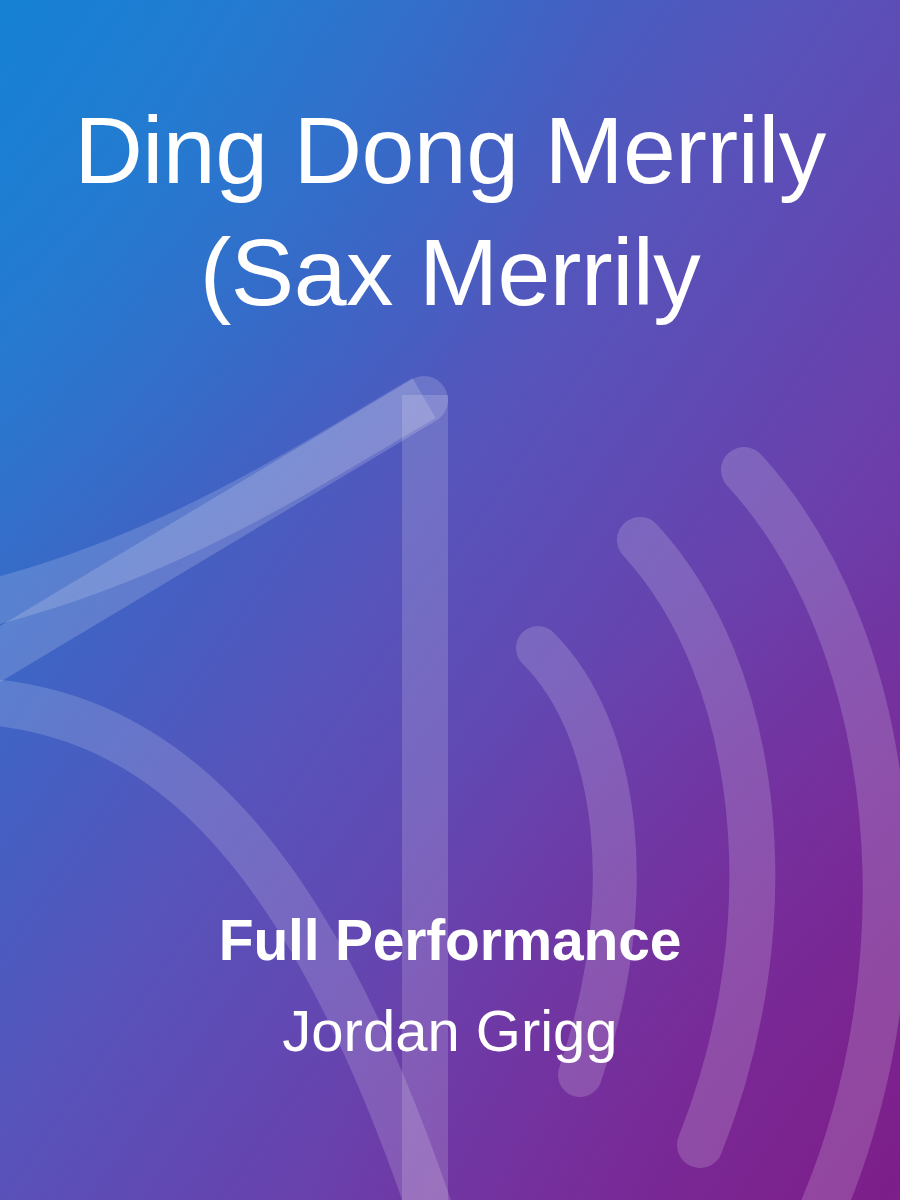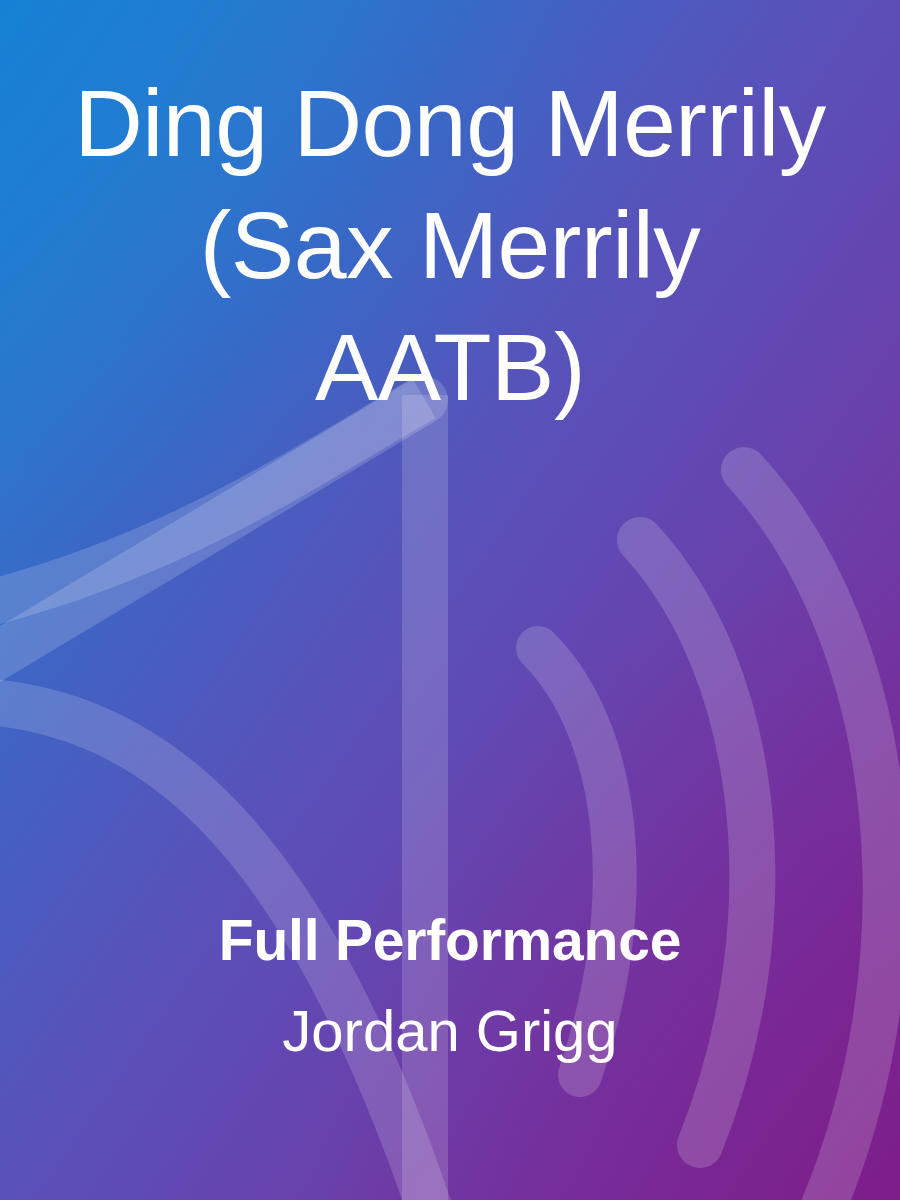--- a/index.html
+++ b/index.html
@@ -54,21 +54,21 @@
     z-index: 3;
     display: flex;
     flex-direction: column;
     justify-content: flex-start;
     align-items: center;
     text-align: center;
   }
 
   .title-block {
     width: 800px;
-    margin-top: 62px;
+    margin-top: 89px;
     color: #ffffff;
   }
 
   .title-line {
     font-size: 95px;
     line-height: 122px;
     font-weight: 400;
     letter-spacing: -0.5px;
     white-space: nowrap;
   }
@@ -125,21 +125,20 @@
       <path d="M 640 540 C 760 670, 790 920, 700 1145" stroke-width="46"></path>
       <path d="M 744 470 C 900 640, 930 960, 820 1215" stroke-width="46"></path>
     </g>
   </svg>
 
   <div id="text-layer">
 
     <div class="title-block">
       <div class="title-line">Ding Dong Merrily</div>
       <div class="title-line">(Sax Merrily</div>
-      <div class="title-line">AATB)</div>
     </div>
 
     <div class="footer-block">
       <div class="performance-label">Full Performance</div>
       <div class="composer-name">Jordan Grigg</div>
     </div>
 
   </div>
 </div>
 

